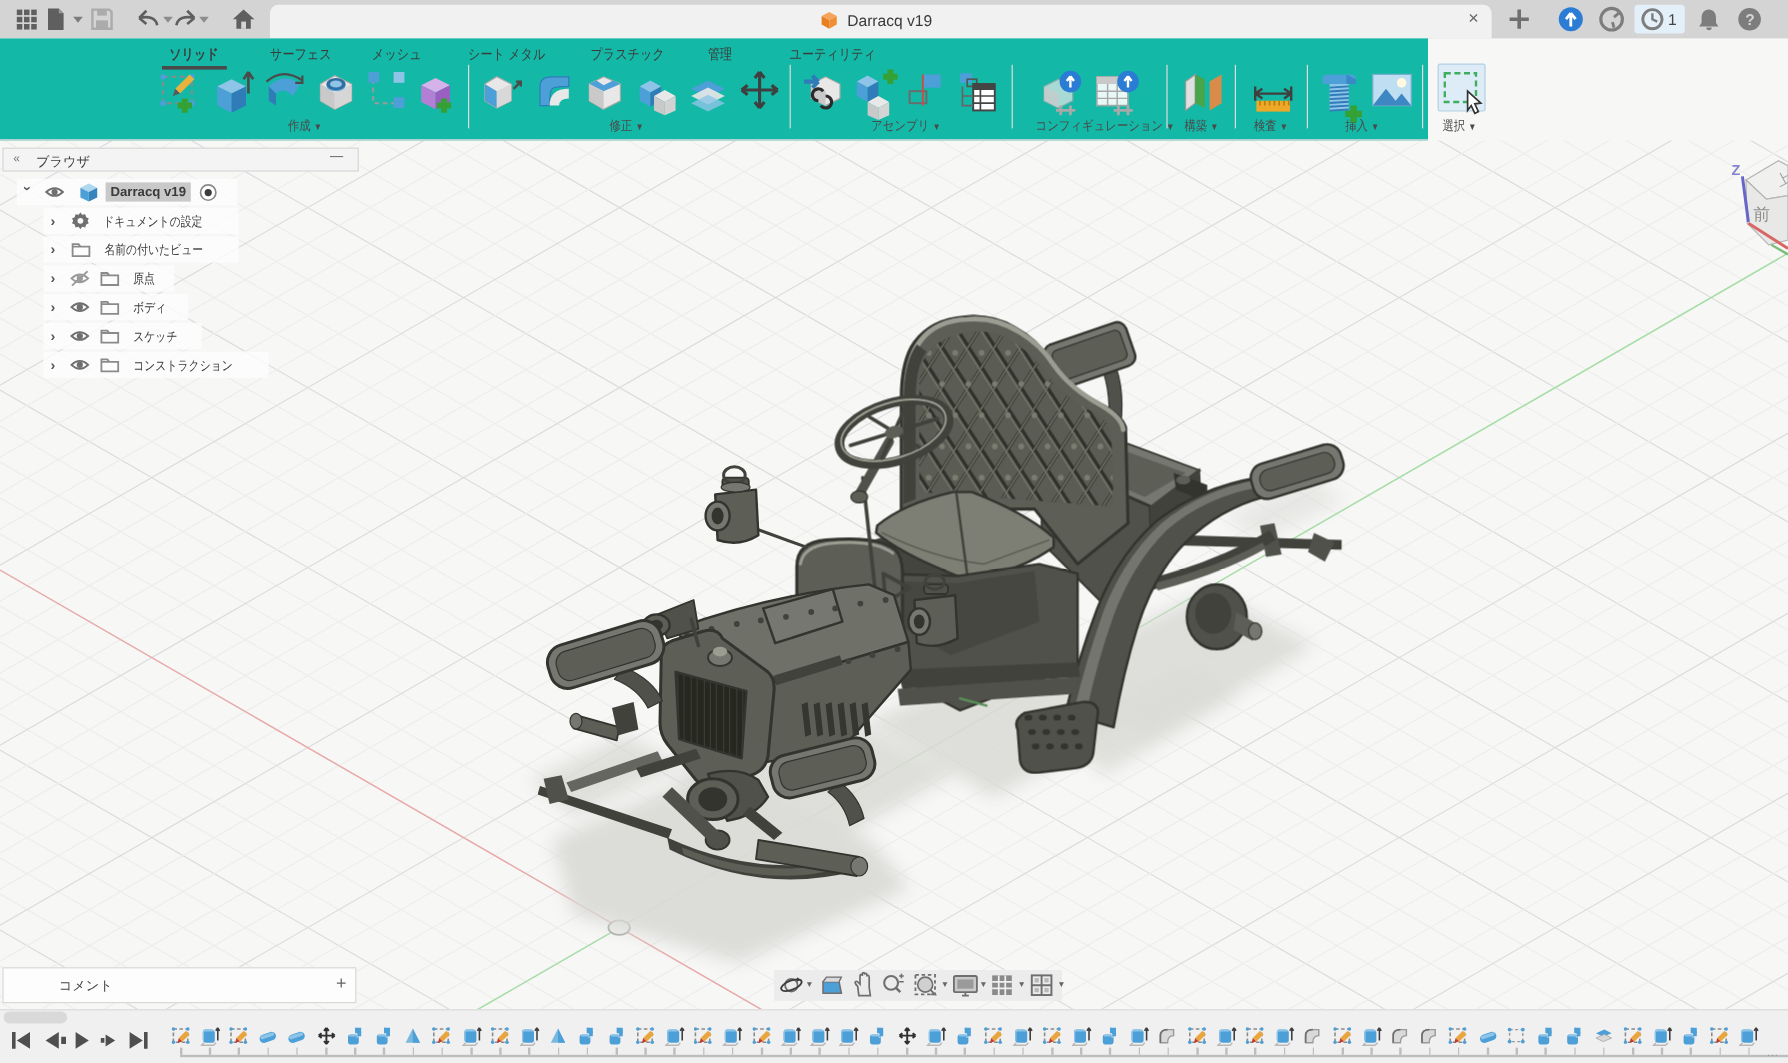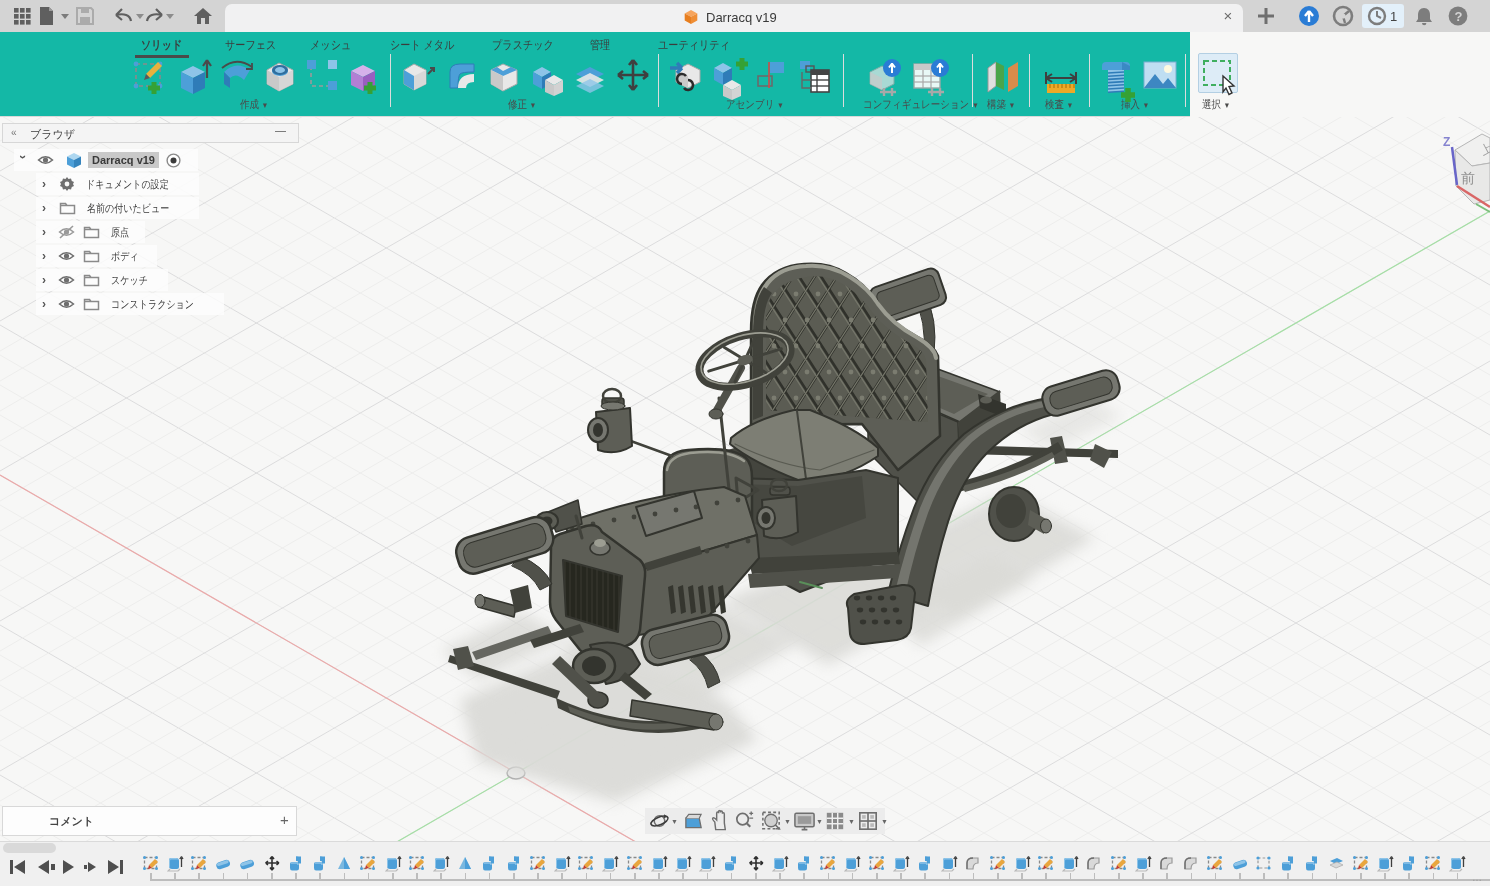--- a/index.html
+++ b/index.html
@@ -872,21 +872,21 @@
         </span>
         <span style="display:inline-flex;margin-left:8px;">
           <svg width="17" height="14" viewBox="0 0 17 14">
             <path d="M1.5 2.5 L6.5 2.5 L8 4.5 L15.5 4.5 L15.5 12.5 L1.5 12.5 Z M1.5 4.5 L8 4.5" fill="none" stroke="#8a8a8a" stroke-width="1.5"></path>
           </svg>
         </span>
         <span style="margin-left:11px;"><span style="display:inline-block;transform:scaleX(0.82);transform-origin:0 50%;white-space:nowrap;">コンストラクション</span></span>
       </div>
     </div>
 <div id="comment">
-      <span style="position:absolute;left:46px;top:7px;font-weight:bold;">コメント</span>
+      <span style="position:absolute;left:46px;top:7px;">コメント</span>
       <span style="position:absolute;left:277px;top:4px;font-size:15px;color:#666;">+</span>
     </div>
 <div id="navbar">
       <span style="position:absolute;left:4px;top:50%;transform:translateY(-50%);display:inline-flex;">
         <svg width="21" height="21" viewBox="0 0 22 22">
           <circle cx="11" cy="11" r="5.5" fill="none" stroke="#6f6f6f" stroke-width="1.6"></circle>
           <ellipse cx="11" cy="11" rx="9.5" ry="4" fill="none" stroke="#3c3c3c" stroke-width="1.6" transform="rotate(-22 11 11)"></ellipse>
           <path d="M16 4 L19.5 6.5 L15.5 8" fill="#3c3c3c"></path>
         </svg>
       </span>

